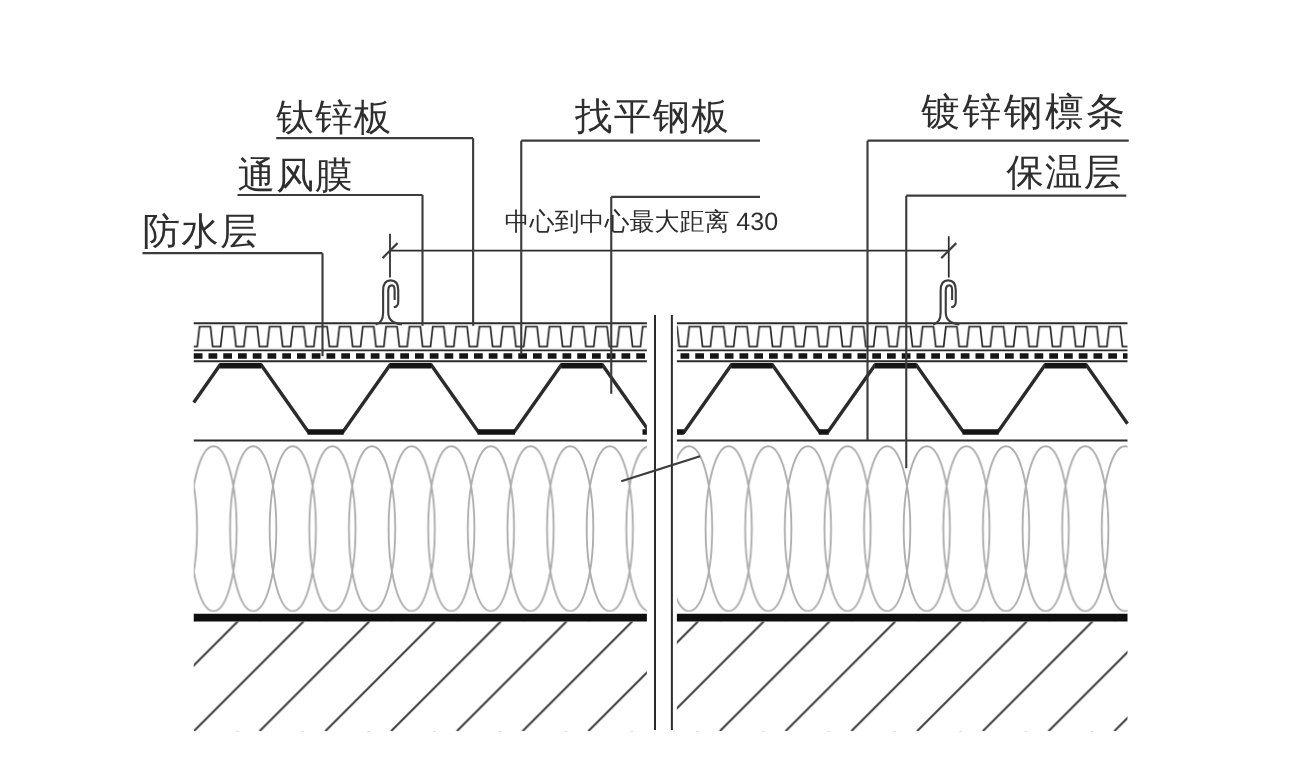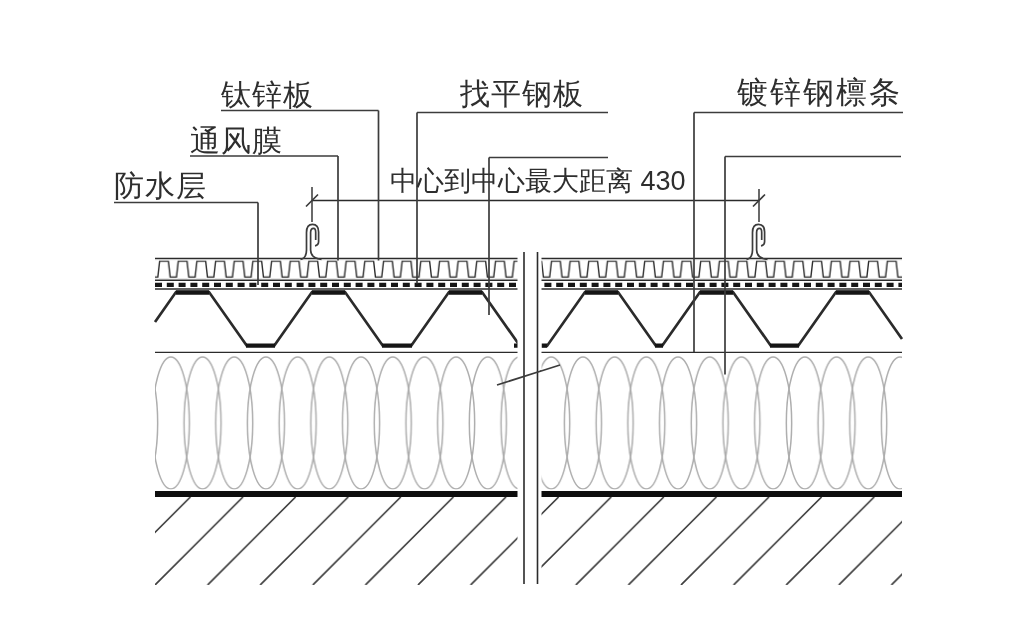--- a/index.html
+++ b/index.html
@@ -29,23 +29,23 @@
   
   .lbl{
     position:absolute;font-size:30px;line-height:1.1;color:var(--text-color);
     letter-spacing:1px;white-space:nowrap;
   }
   #lbl-tai {left:221px;top:78px;}
   #lbl-tong{left:190px;top:124px;}
   #lbl-fang{left:114px;top:169px;}
   #lbl-zhao{right:452px;top:77px;}
   #lbl-ya  {right:430px;top:123px;}
-  #lbl-du  {right:134px;top:76px;font-size:31px;letter-spacing:2px;}
+  #lbl-du  {right:134px;top:76px;font-size:31px;letter-spacing:2px;font-family:Liberation Mono, monospace;}
   #lbl-bao {right:138px;top:122px;}
-  #lbl-dim {left:390px;top:167px;width:266px;text-align:center;font-size:27px;letter-spacing:0;}
+  #lbl-dim {left:380px;top:167px;width:266px;text-align:center;font-size:20px;letter-spacing:0;}
 </style>
 </head>
 <body>
 
 <div class="stage">
 
   <svg width="1036" height="618" viewBox="0 0 1036 618">
     <defs>
 
       <pattern id="corrPat" patternUnits="userSpaceOnUse" x="155" y="260.2" width="18.66" height="18.4">
@@ -142,14 +142,15 @@
     <g>
         <path class="ld" d="M725,156.5 H901 M725,156.5 V374.5"></path>
       </g>
   </svg>
 
   <div class="lbl" id="lbl-tai">钛锌板</div>
   <div class="lbl" id="lbl-tong">通风膜</div>
   <div class="lbl" id="lbl-fang">防水层</div>
   <div class="lbl" id="lbl-zhao">找平钢板</div>
   <div class="lbl" id="lbl-du">镀锌钢檩条</div>
+  <div class="lbl" id="lbl-bao">保温层</div>
   <div class="lbl" id="lbl-dim">中心到中心最大距离 430</div>
 </div>
 
 </body></html>

